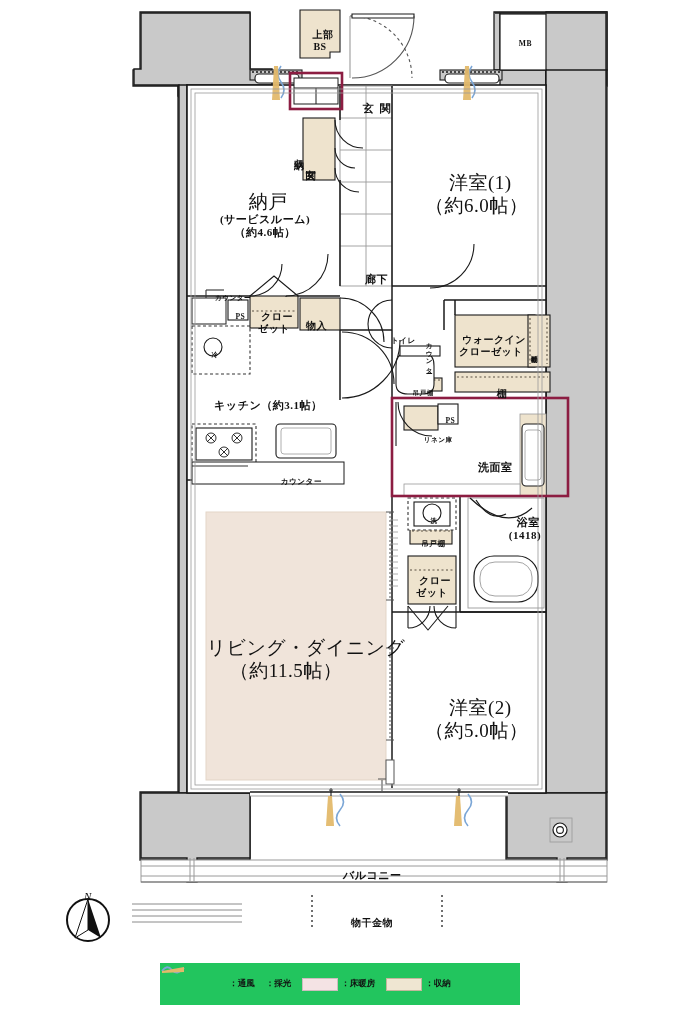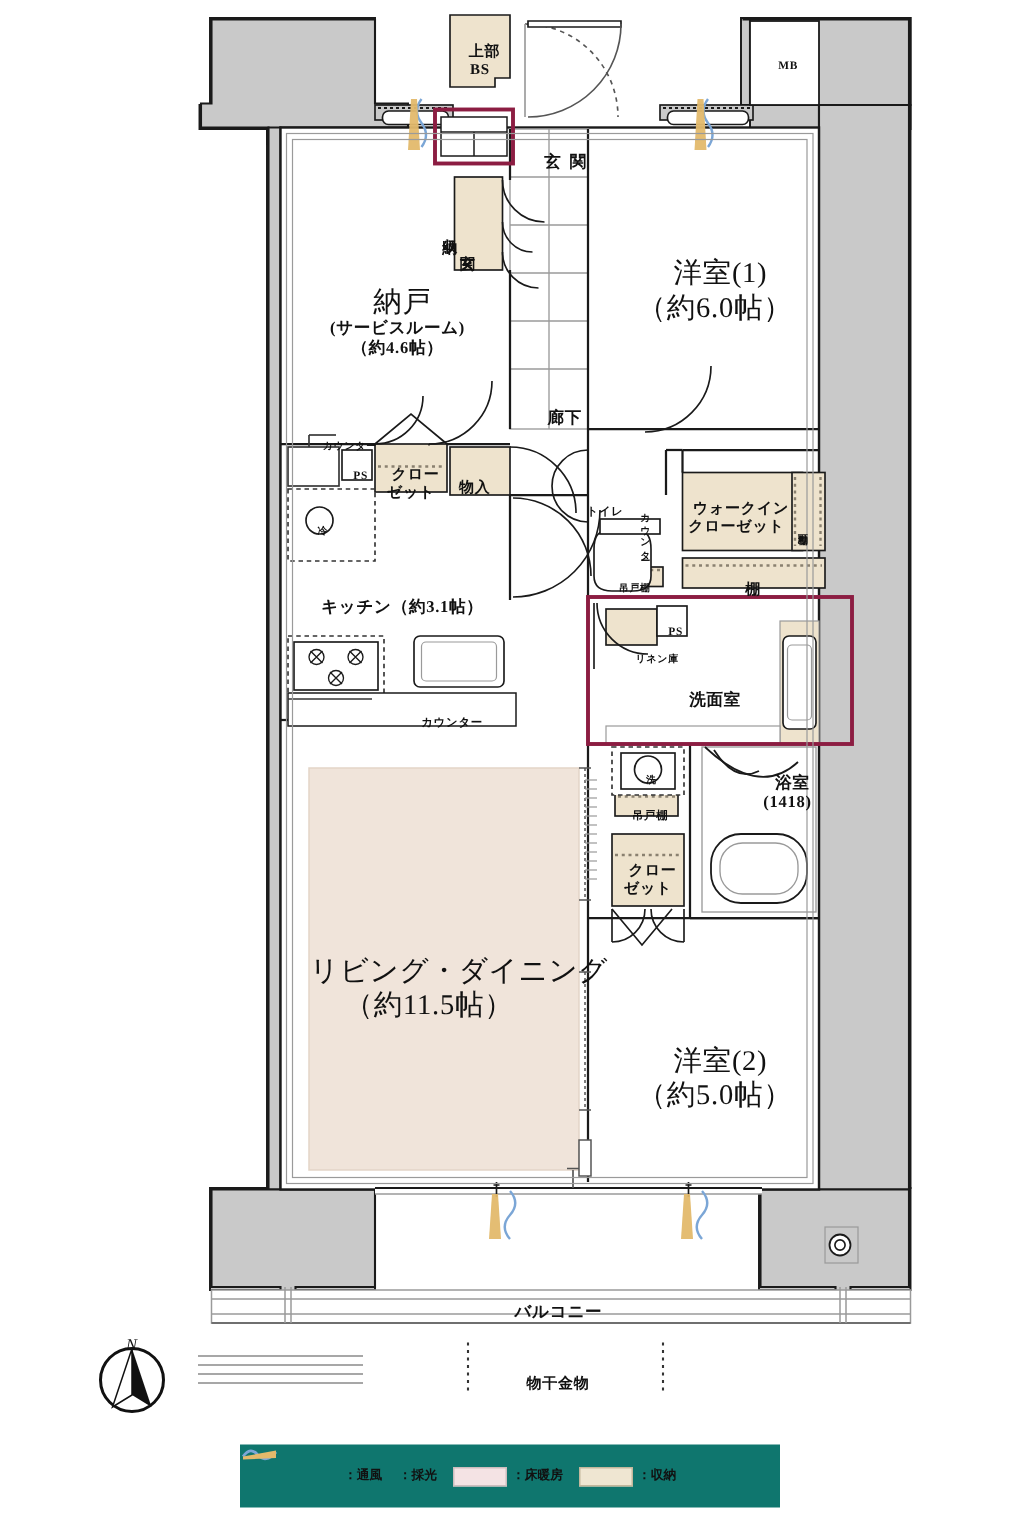--- a/index.html
+++ b/index.html
@@ -364,21 +364,21 @@
 
 <div class="lbl mid" style="left:195px;top:178px;width:140px;">
   <span class="big">納戸</span><br><span>(サービスルーム)
 （約4.6帖）</span>
 </div>
 
 <div class="lbl mid" style="left:190px;top:386px;width:150px;">
   <span>キッチン（約3.1帖）</span>
 </div>
 
-<div class="lbl mid" style="left:422px;top:448px;width:72px;text-align:right;">
+<div class="lbl mid" style="left:456px;top:448px;width:72px;">
   <span>洗面室</span>
 </div>
 
 <div class="lbl mid" style="left:490px;top:503px;width:70px;">
   <span>浴室</span><br><span>(1418)</span>
 </div>
 
 <div class="lbl mid" style="left:345px;top:89px;width:52px;letter-spacing:6px;">
   <span>玄関</span>
 </div>
@@ -477,21 +477,21 @@
   <g stroke="#8a8a8a" stroke-width="1">
     <line x1="0" y1="4" x2="110" y2="4"></line>
     <line x1="0" y1="10" x2="110" y2="10"></line>
     <line x1="0" y1="16" x2="110" y2="16"></line>
     <line x1="0" y1="22" x2="110" y2="22"></line>
   </g>
 </svg>
 
 </div>
 
-<div class="legend" style="background:#0f766e;">
+<div class="legend" style="background:#22c55e;">
   <div class="item">
     <svg width="26" height="12">
       <path d="M2 8 q5 -7 10 -1 q5 6 12 -2" fill="none" stroke="#7ba6d6" stroke-width="1.8"></path>
     </svg>
     <span>：通風</span>
   </div>
   <div class="item">
     <svg width="26" height="12">
       <path d="M2 8 L24 4 L24 9 L2 10 Z" fill="#e3b96b"></path>
     </svg>

